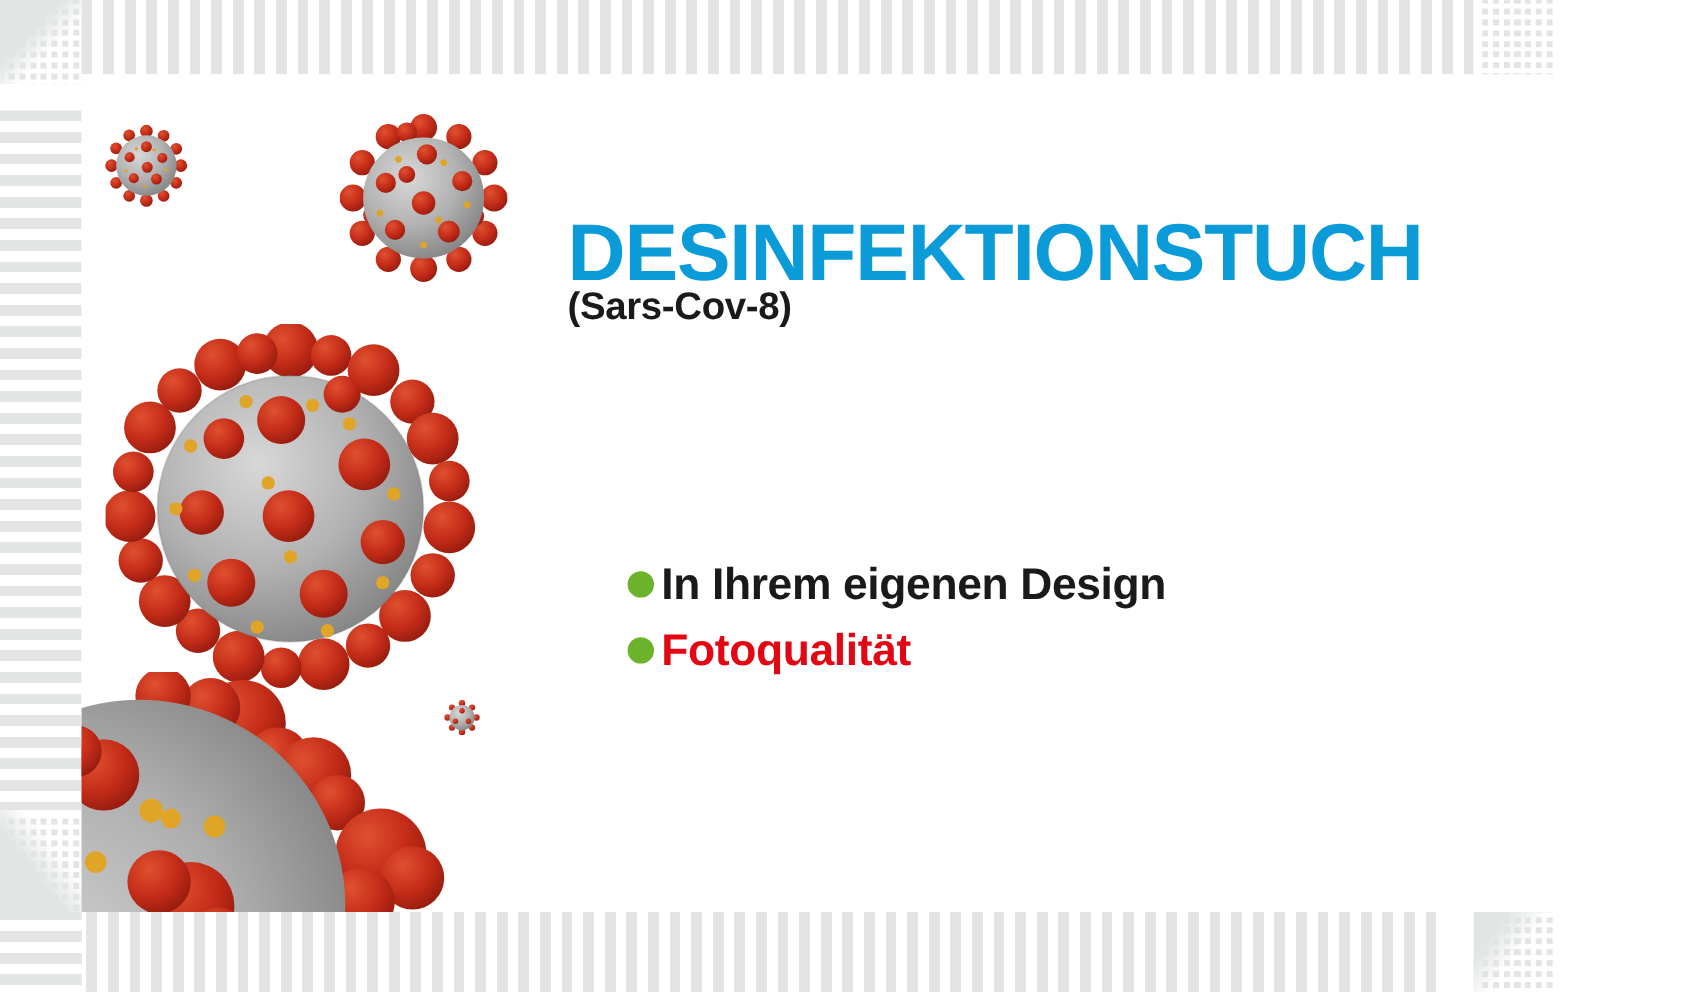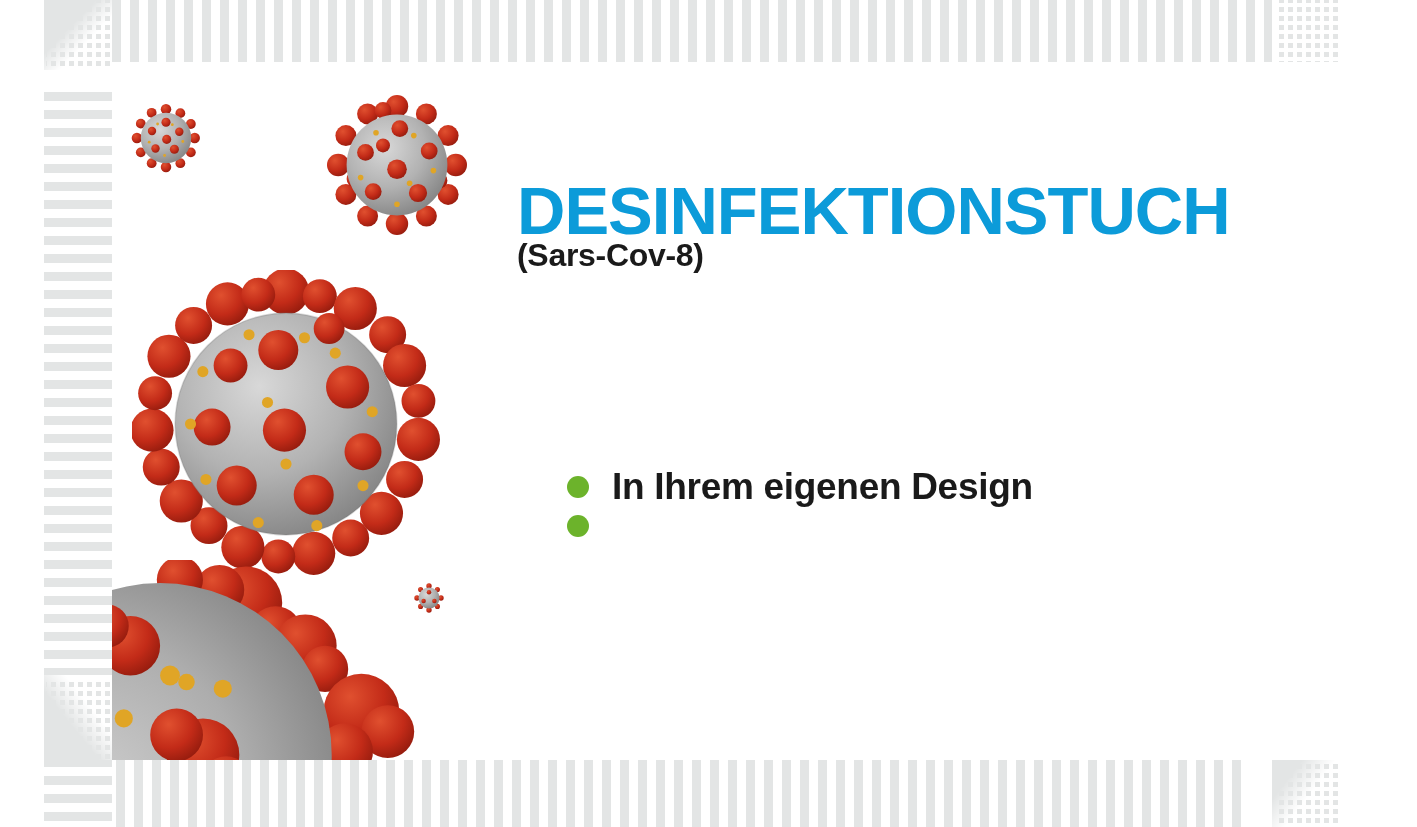--- a/index.html
+++ b/index.html
@@ -7,21 +7,20 @@
     width:1417px;height:827px;
     background:#ffffff;
     font-family:"Liberation Sans", sans-serif;
     overflow:hidden;
   }
   .slide{
     position:relative;
     width:1295px;height:827px;
     background:#ffffff;
     overflow:hidden;
-    margin-left:44px;
   }
 
   
   .frame-layer{position:absolute;inset:0;pointer-events:none;}
 
   
   .band-top{
     position:absolute;left:68px;top:0;right:0;height:62px;
     background:repeating-linear-gradient(to right,
       #e3e5e5 0px, #e3e5e5 9px, #ffffff 9px, #ffffff 18px);
@@ -110,21 +109,20 @@
   }
   .bullets{
     position:absolute;left:455px;top:398px;
     list-style:none;margin:0;padding:0;
   }
   .bullets li{
     display:flex;align-items:center;
     font-size:37px;font-weight:bold;color:#1a1a1a;
     line-height:1.48;letter-spacing:-0.3px;
     white-space:nowrap;
-    gap:17px;
   }
   .bullet-dot{
     width:22px;height:22px;border-radius:50%;
     background:#6cb32b;flex:0 0 auto;margin-right:6px;
   }
   .hl-red{color:#e30613;}
 
   
   .virus{position:absolute;}
   .virus svg{display:block;width:100%;height:100%;}
@@ -373,17 +371,18 @@
       <div>(Sars-Cov-8)</div>
     </div>
 
     <ul class="bullets">
       <li>
         <span class="bullet-dot" style="background: rgb(108, 179, 43);"></span>
         <span>In Ihrem eigenen Design</span>
       </li>
       <li>
         <span class="bullet-dot" style="background: rgb(108, 179, 43);"></span>
+          <span class="hl-red" style="color: rgb(227, 6, 19);">Fotoqualität</span>
       </li>
     </ul>
 
   </div>
 </div>
 
 </body></html>

